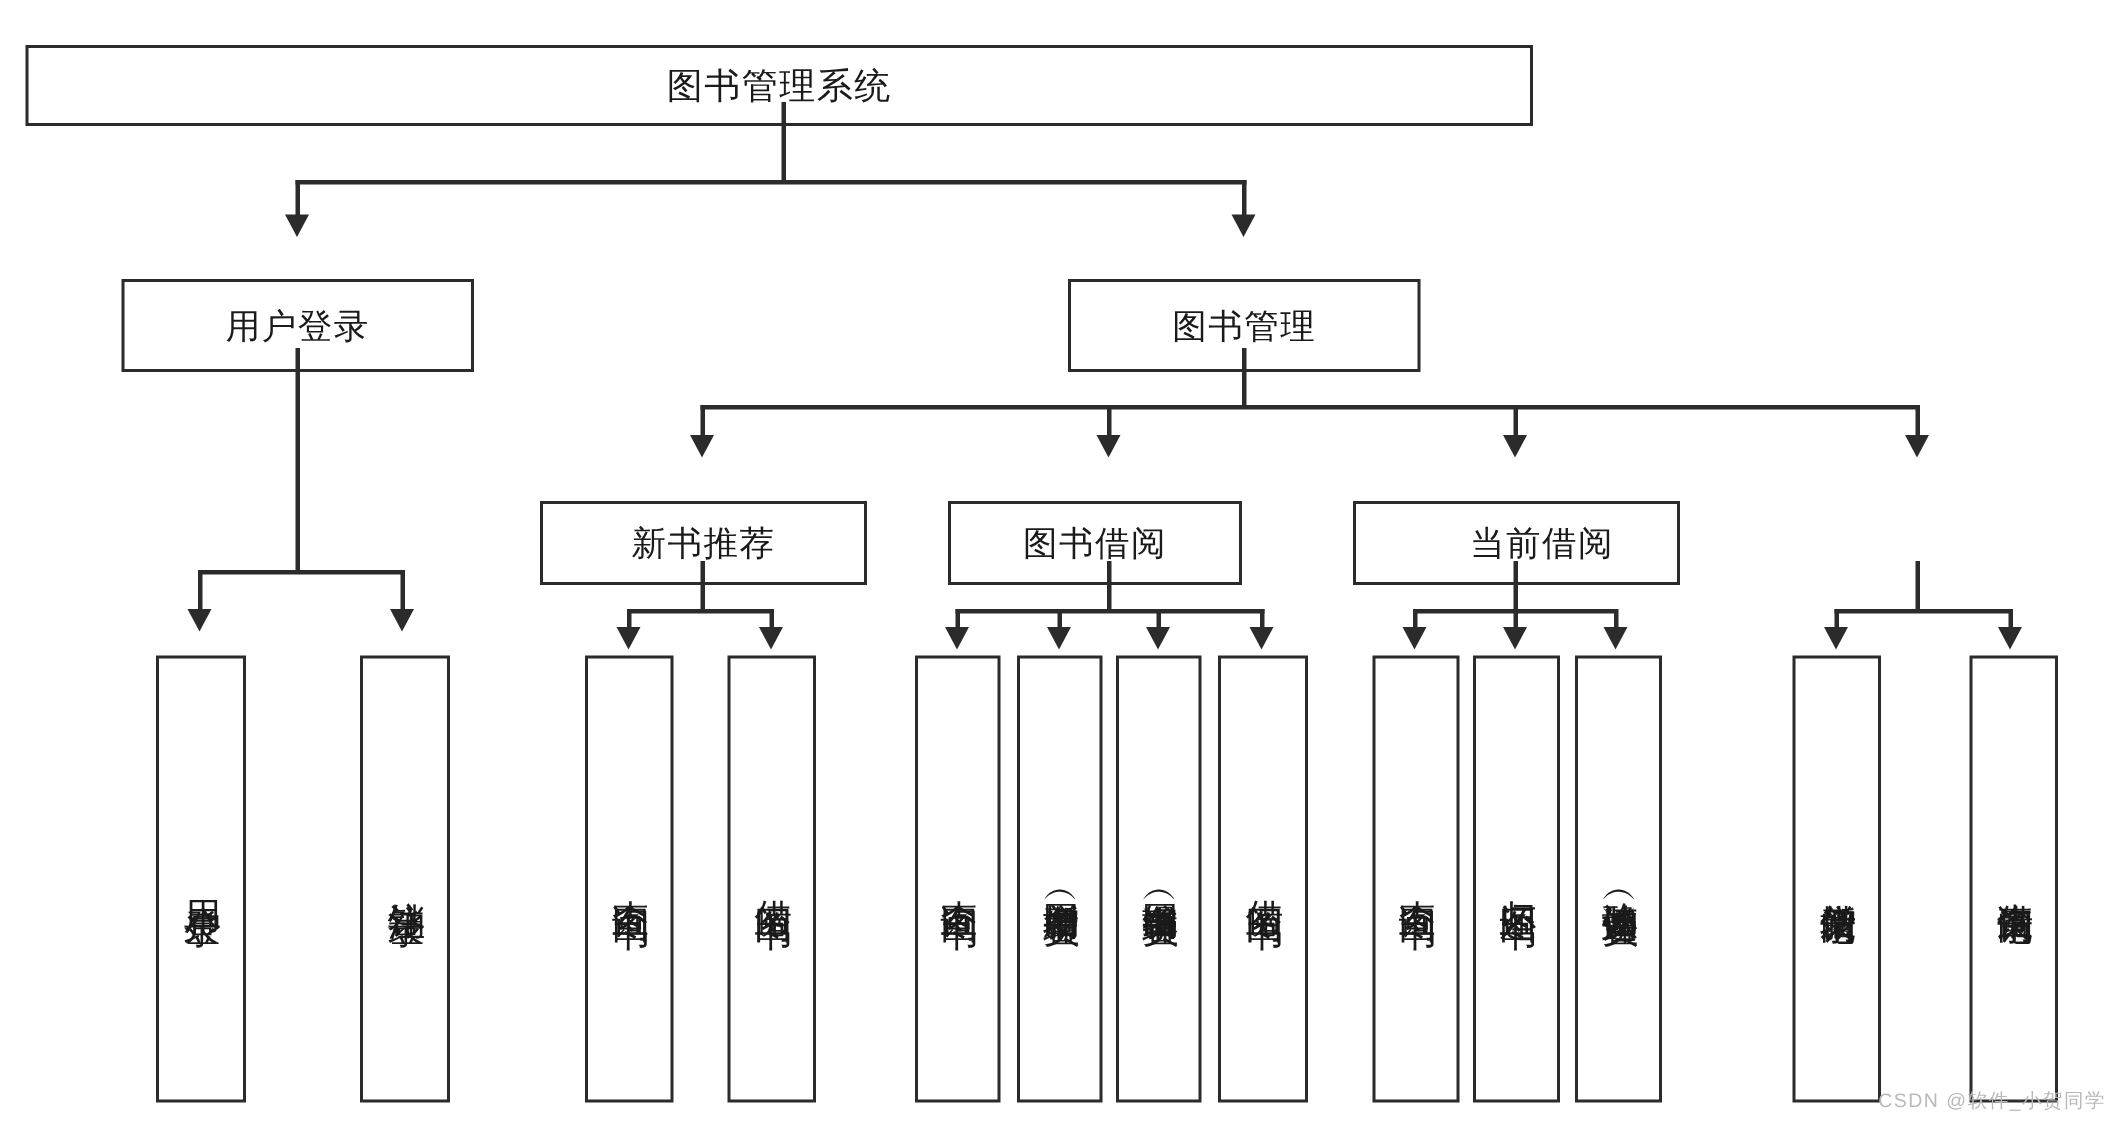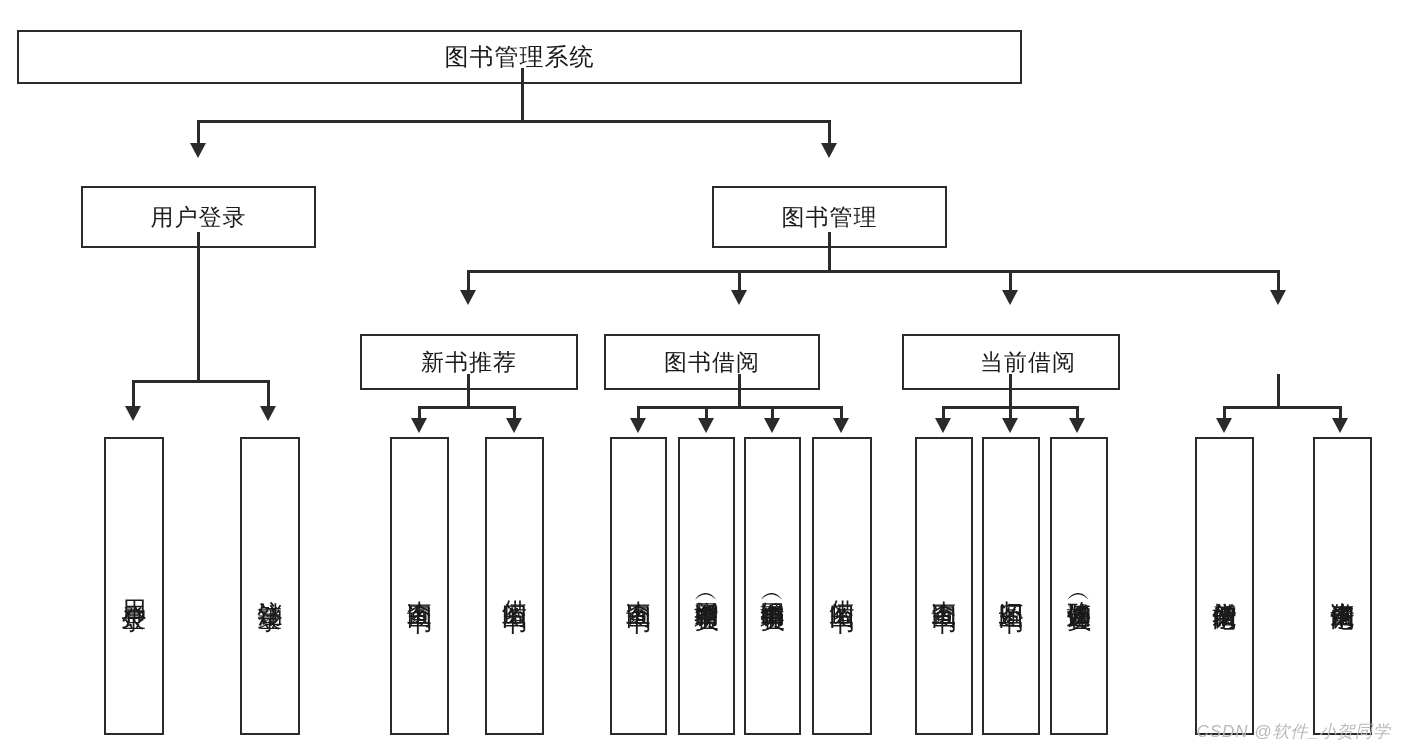--- a/index.html
+++ b/index.html
@@ -59,27 +59,26 @@
   .arrow{
     position:absolute;
     width:0;height:0;
     border-left:8px solid transparent;
     border-right:8px solid transparent;
     border-top:15px solid #2b2b2b;
   }
   
   #watermark{
     position:absolute;
-    right:14px;
+    right:1px;
     bottom:4px;
-    font-size:17px;
+    font-size:13px;
     color:#b9b9b9;
     letter-spacing:1px;
     white-space:nowrap;
-    font-style:italic;
   }
 </style>
 </head>
 <body>
 
 <div id="canvas">
 
   <div class="node h root" style="left:17px;top:14px;width:1005px;height:54px;">
     <span>图书管理系统</span>
   </div>
@@ -112,21 +111,21 @@
   <div class="ln v" style="left:738px;top:270px;width:3px;height:22px;"></div>
   <div class="arrow" style="left:731px;top:290px;"></div>
   <div class="ln v" style="left:1009px;top:270px;width:3px;height:22px;"></div>
   <div class="arrow" style="left:1002px;top:290px;"></div>
   <div class="ln v" style="left:1277px;top:270px;width:3px;height:22px;"></div>
   <div class="arrow" style="left:1270px;top:290px;"></div>
 
   <div class="node h" style="left:360px;top:318px;width:218px;height:56px;justify-content:center;">
     <span>新书推荐</span>
   </div>
-  <div class="node h" style="left:604px;top:318px;width:216px;height:56px;">
+  <div class="node h" style="left:632px;top:318px;width:196px;height:56px;">
     <span>图书借阅</span>
   </div>
   <div class="node h" style="left:902px;top:318px;width:218px;height:56px;padding-left:34px;">
     <span>当前借阅</span>
   </div>
 
   <div class="ln v" style="left:467px;top:374px;width:3px;height:32px;"></div>
   <div class="ln h" style="left:418px;top:406px;width:98px;height:3px;"></div>
   <div class="ln v" style="left:418px;top:406px;width:3px;height:14px;"></div>
   <div class="arrow" style="left:411px;top:418px;"></div>

